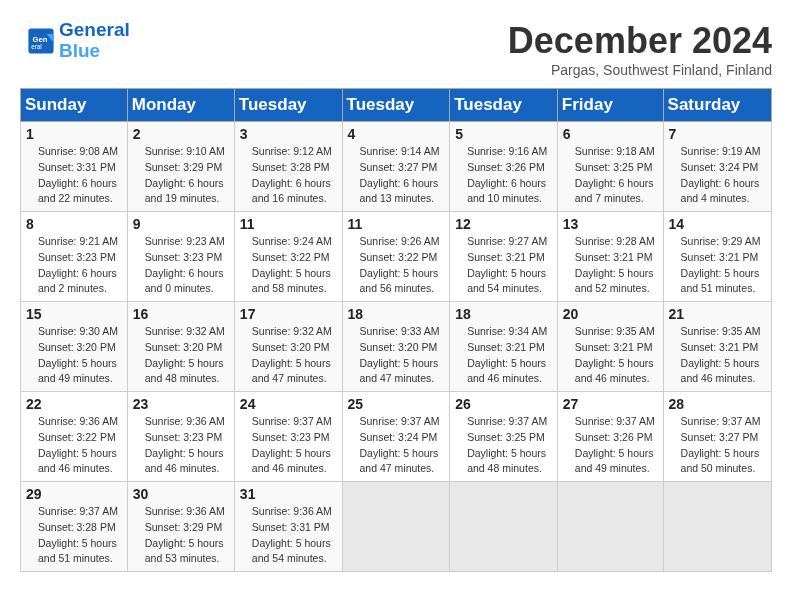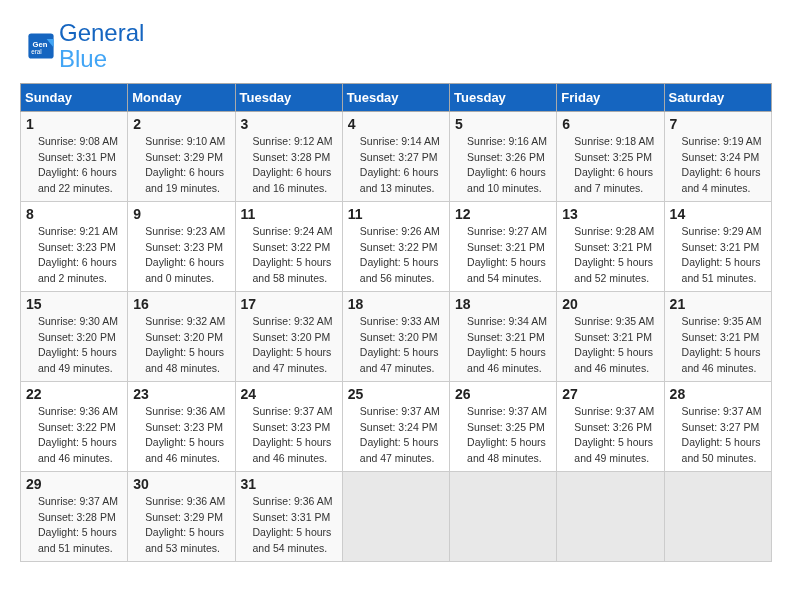--- a/index.html
+++ b/index.html
@@ -16,22 +16,22 @@
       align-items: flex-start;
       margin-bottom: 10px;
       margin-left: 7px;
     }
     .logo {
       display: flex;
       align-items: center;
       gap: 4px;
     }
     .logo-text {
-      font-size: 24px;
-      font-weight: normal;
+      font-size: 19px;
+      font-weight: bold;
       color: #333;
       line-height: 1.1;
     }
     .logo-text span {
       color: #1565c0;
     }
     .logo-icon {
       width: 28px;
       height: 28px;
     }
@@ -50,21 +50,21 @@
     table {
       width: 100%;
       border-collapse: collapse;
       font-size: 11px;
     }
     thead tr th {
       background-color: #1565c0;
       color: #fff;
       padding: 6px 4px;
       text-align: left;
-      font-size: 13px;
+      font-size: 17px;
       font-weight: bold;
       border: 1px solid #aaa;
     }
     tbody tr td {
       border: 1px solid #ccc;
       padding: 4px 5px;
       vertical-align: top;
       width: 113px;
       background: #fff;
     }
@@ -97,20 +97,24 @@
       <rect x="2" y="2" width="36" height="36" rx="4" fill="#1565c0"></rect>
       <text x="8" y="22" fill="white" font-size="11" font-weight="bold" font-family="Arial">Gen</text>
       <text x="6" y="32" fill="white" font-size="9" font-family="Arial">eral</text>
       <polygon points="28,10 38,10 38,22" fill="#42a5f5"></polygon>
     </svg>
     <div class="logo-text">
       <div><span>General</span></div>
       <div style="color:#42a5f5">Blue</div>
     </div>
   </div>
+  <div class="title-block">
+    <div class="main-title">December 2024</div>
+    <div class="subtitle">Pargas, Southwest Finland, Finland</div>
+  </div>
 </div>
 
 <table>
   <thead>
     <tr>
       <th>Sunday</th>
       <th>Monday</th>
       <th>Tuesday</th>
       <th>Tuesday</th>
       <th>Tuesday</th>

